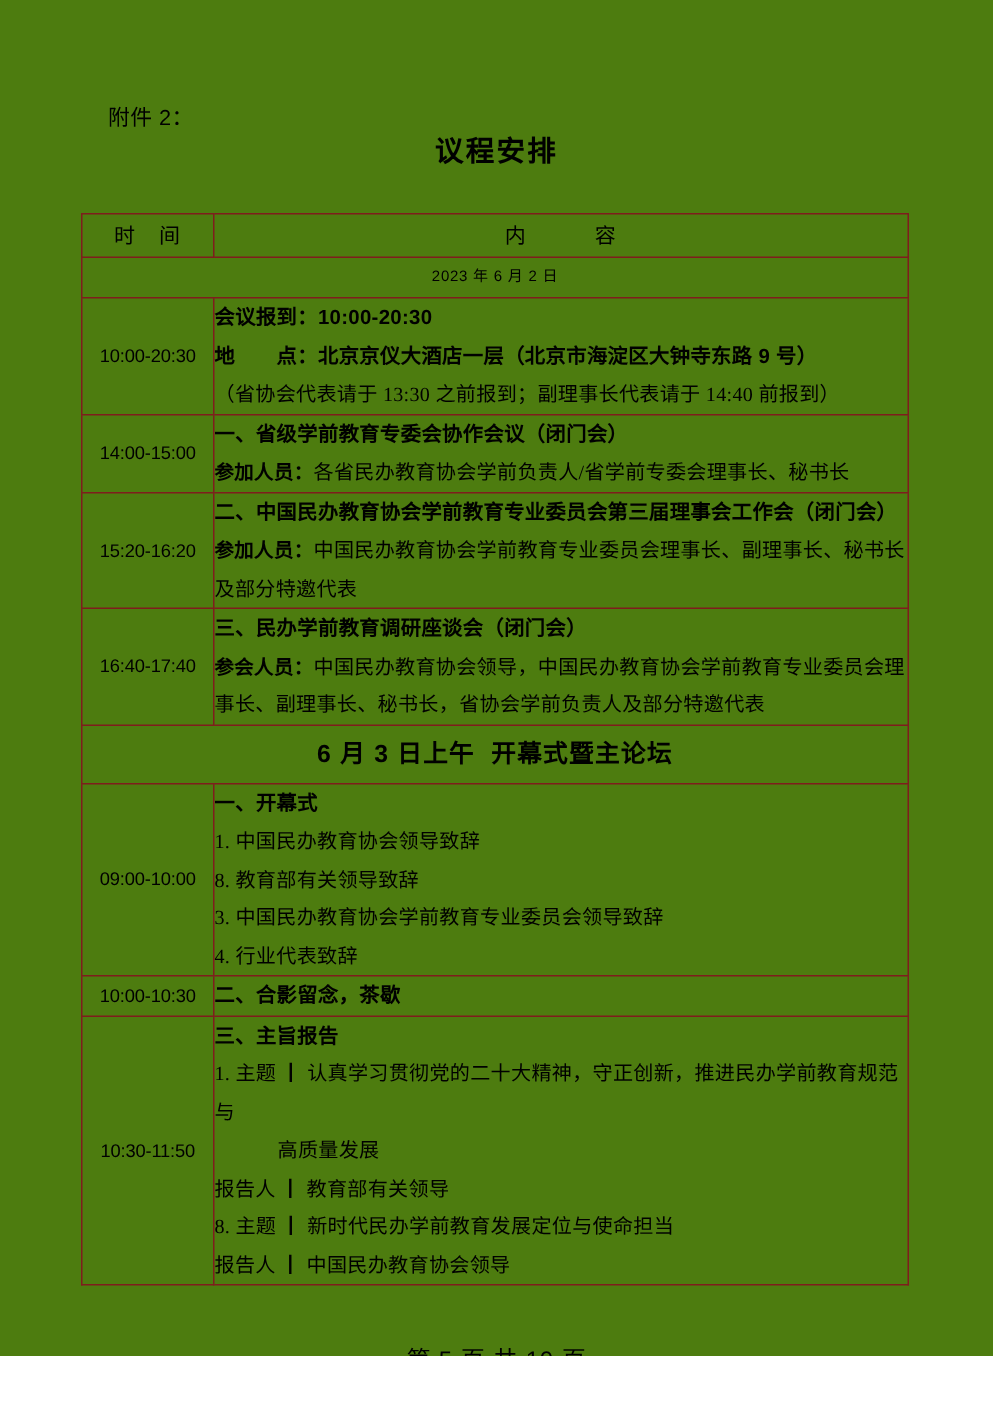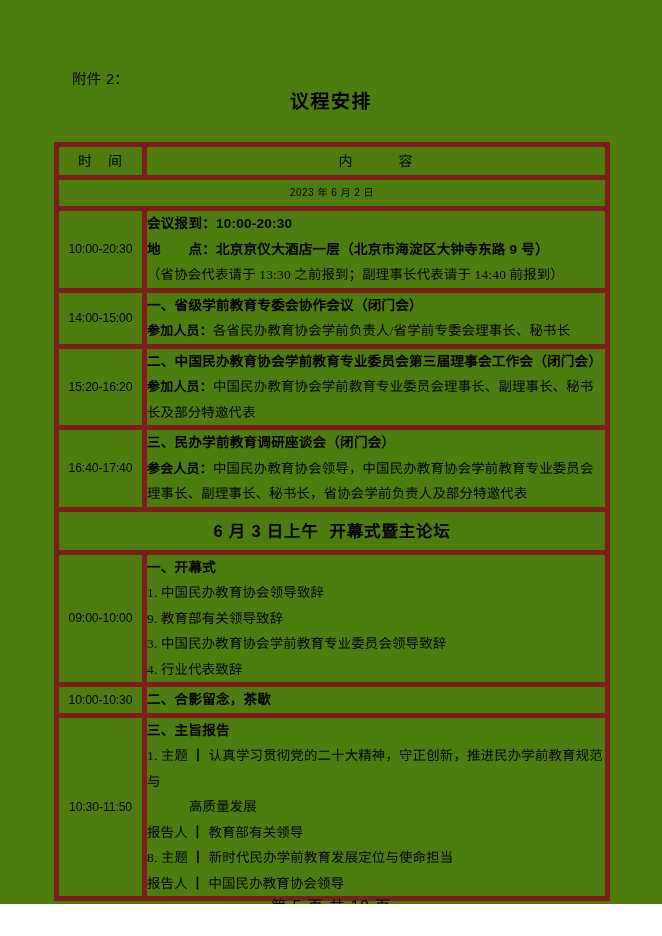--- a/index.html
+++ b/index.html
@@ -50,21 +50,21 @@
   
   .agenda-table {
     position: absolute;
     left: 54px;
     top: 142px;
     width: 551px;
     border-collapse: collapse;
     table-layout: fixed;
   }
   .agenda-table td {
-    border: 5px solid #7f1d1d;
+    border: 1px solid #7f1d1d;
     padding: 0;
     vertical-align: middle;
   }
   .col-time { width: 88px; }
   .col-body { width: 463px; }
 
   
   .th-cell {
     text-align: center;
     font-family: "Liberation Sans", "DejaVu Sans", sans-serif;
@@ -202,21 +202,21 @@
           </td>
         </tr>
         <tr>
           <td colspan="2" class="section-row-cell">6 月 3 日上午  开幕式暨主论坛</td>
         </tr>
         <tr>
           <td class="time-cell">09:00-10:00</td>
           <td class="content-cell">
             <div class="line bold">一、开幕式</div>
             <div class="line">1. 中国民办教育协会领导致辞</div>
-            <div class="line">9. 教育部有关领导致辞</div>
+            <div class="line">8. 教育部有关领导致辞</div>
             <div class="line">3. 中国民办教育协会学前教育专业委员会领导致辞</div>
             <div class="line">4. 行业代表致辞</div>
           </td>
         </tr>
         <tr>
           <td class="time-cell">10:00-10:30</td>
           <td class="content-cell">
             <div class="line bold">二、合影留念，茶歇</div>
           </td>
         </tr>

